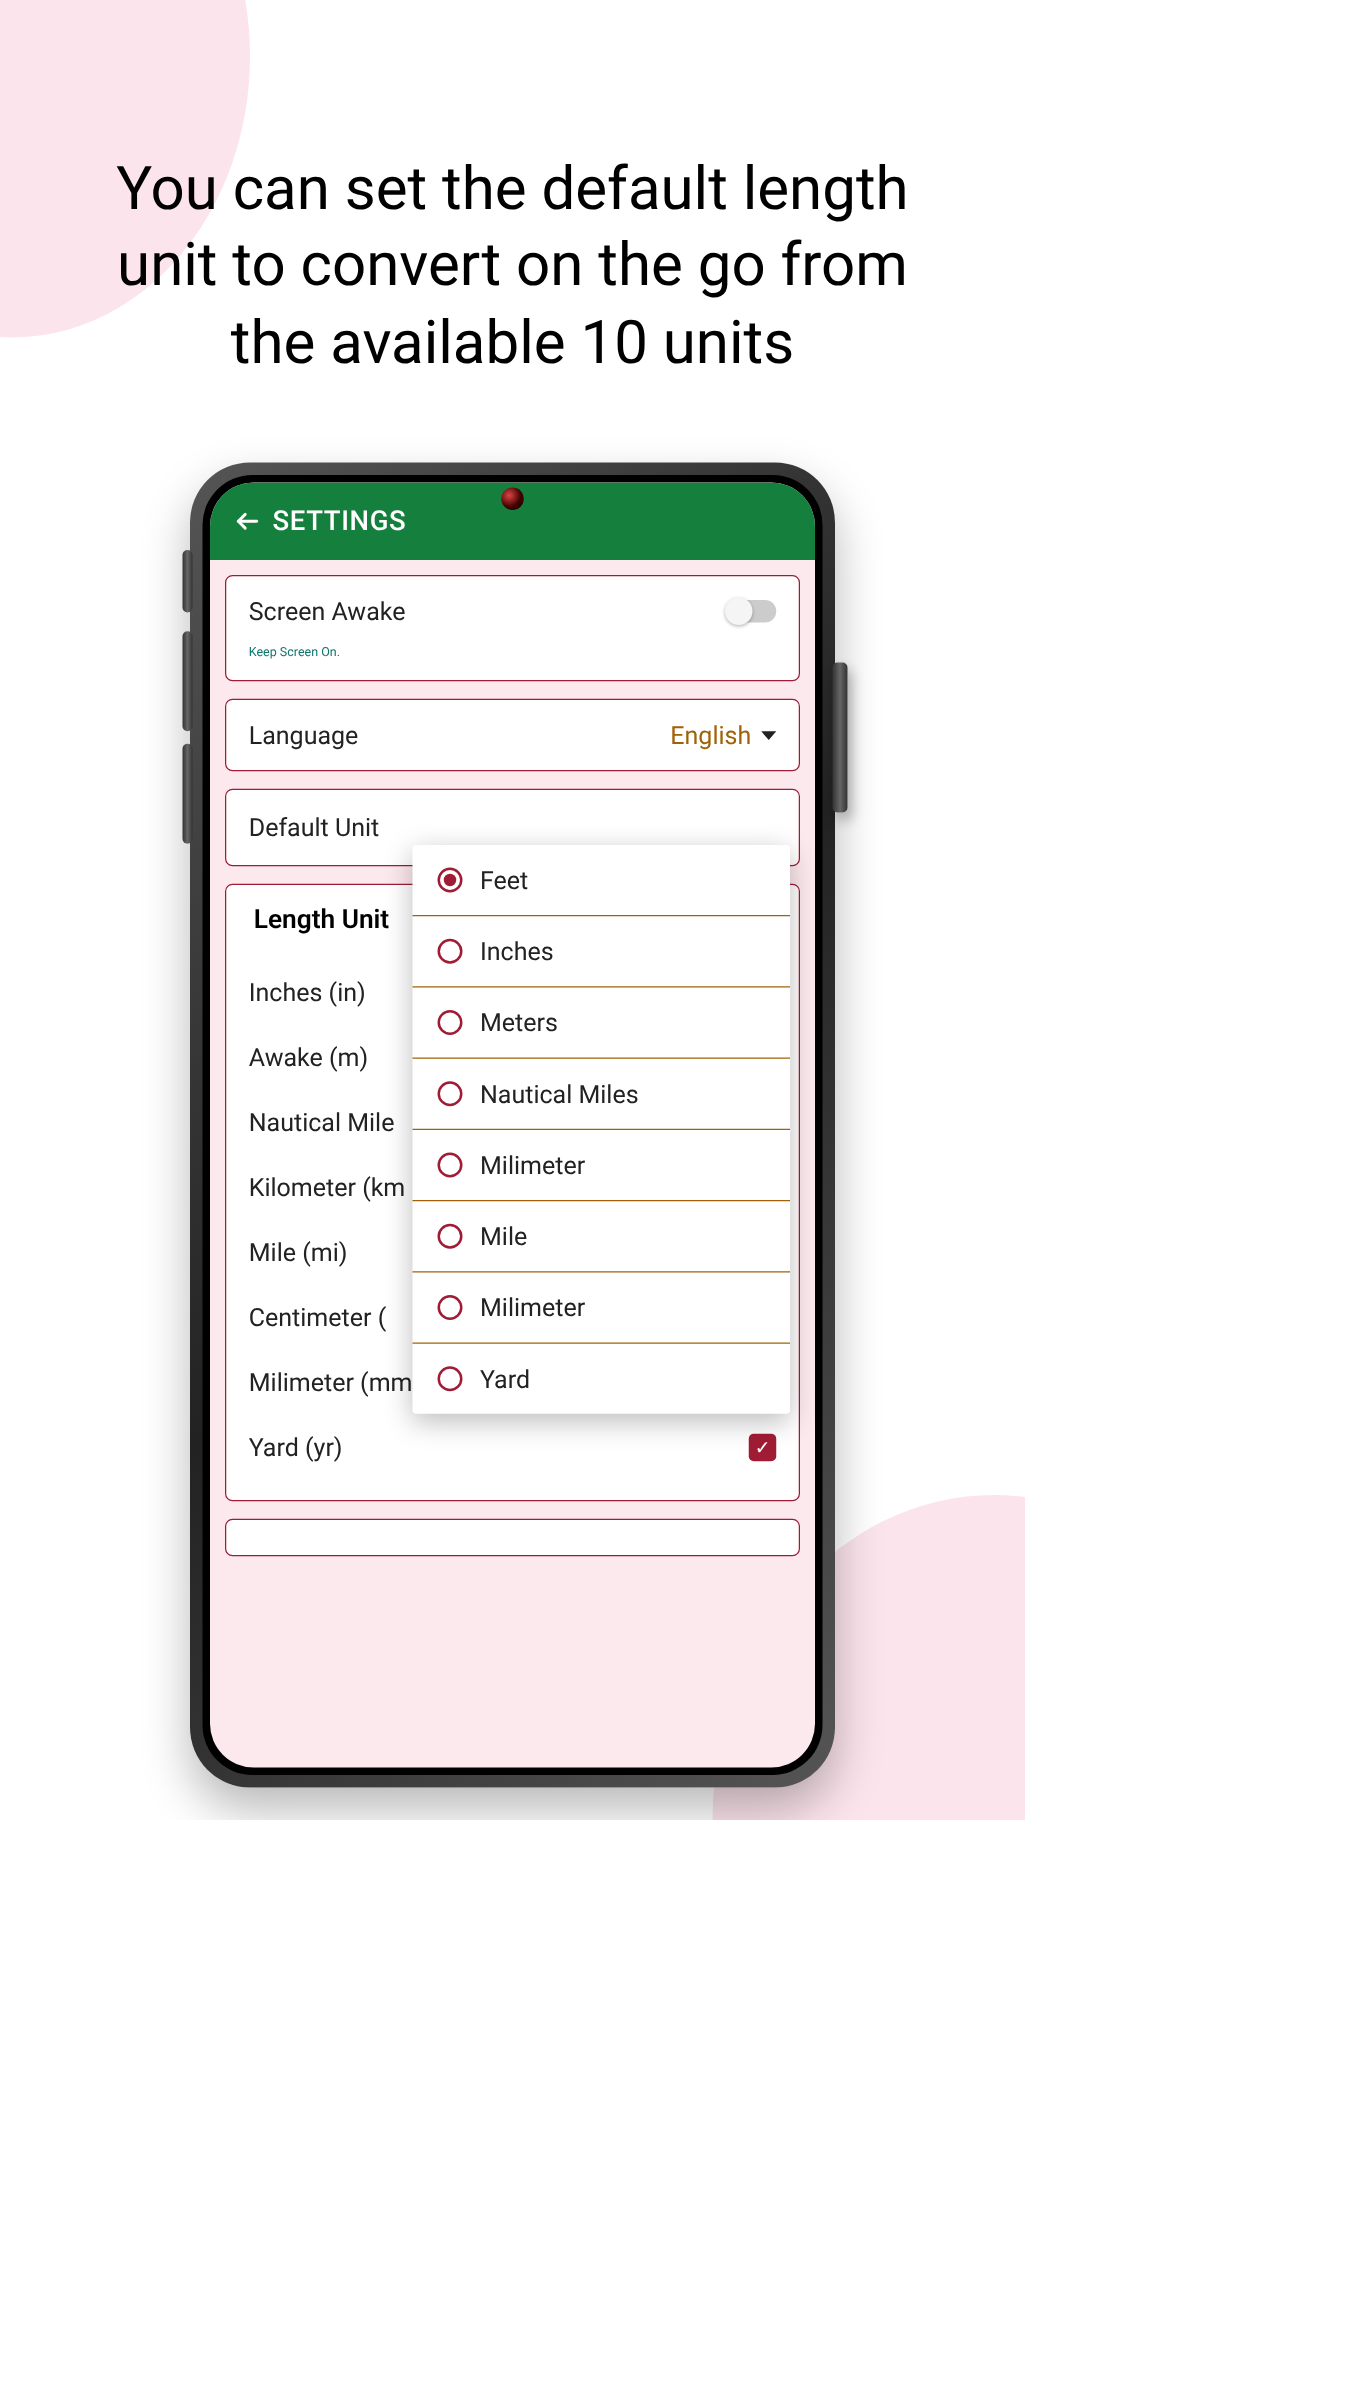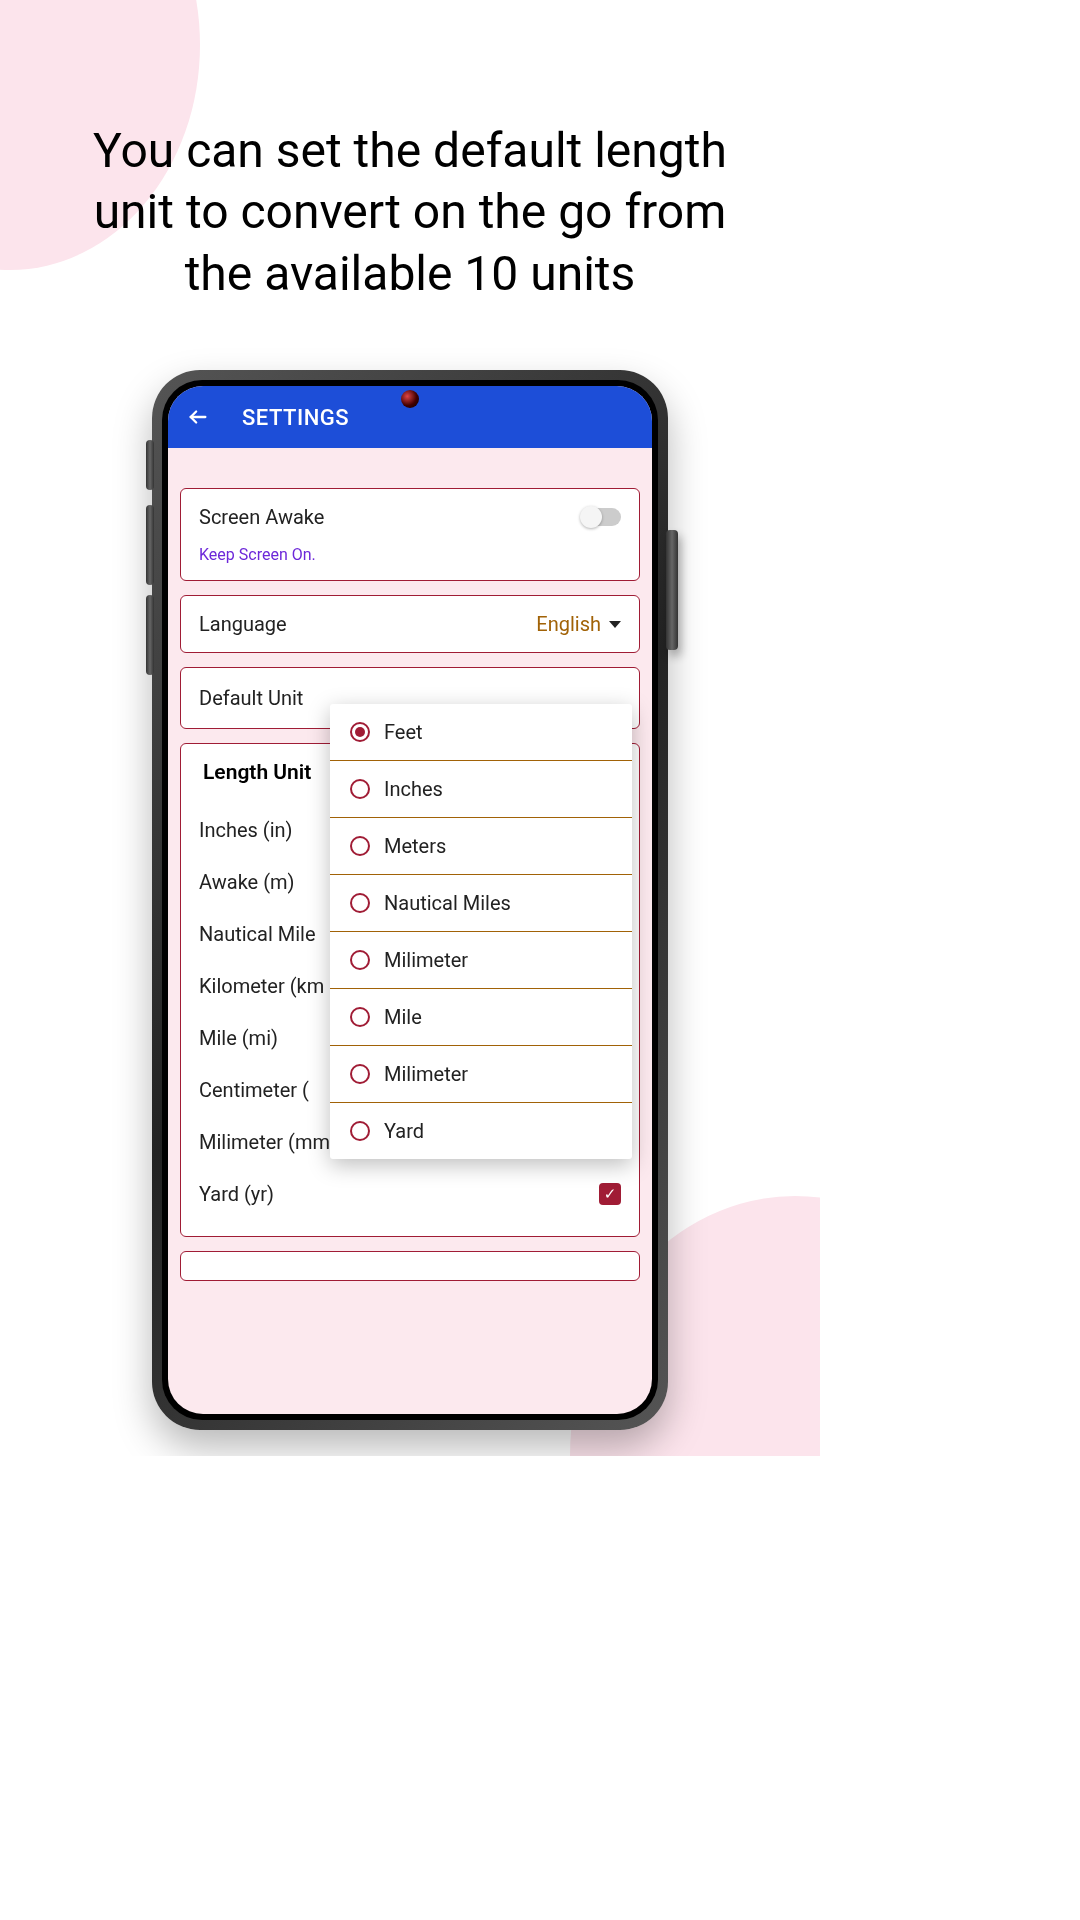--- a/index.html
+++ b/index.html
@@ -83,26 +83,26 @@
 .side-btn {
   position: absolute;
   background: linear-gradient(90deg, #333, #666, #333);
   border-radius: 4px;
 }
 .side-btn.l1 { left: -6px; top: 70px; width: 8px; height: 50px; }
 .side-btn.l2 { left: -6px; top: 135px; width: 8px; height: 80px; }
 .side-btn.l3 { left: -6px; top: 225px; width: 8px; height: 80px; }
 .side-btn.r1 { right: -10px; top: 160px; width: 12px; height: 120px; box-shadow: 3px 6px 10px rgba(0,0,0,0.3); }
 .appbar {
-  background: #1d4ed8;
+  background: #15803d;
   height: 62px;
   display: flex;
   align-items: center;
   padding: 0 18px;
-  gap: 32px;
+  gap: 8px;
   position: relative;
 }
 .back-icon {
   width: 24px;
   height: 24px;
   display: flex;
   align-items: center;
   justify-content: center;
 }
 .back-icon svg { width: 22px; height: 22px; }
@@ -110,36 +110,35 @@
   color: #fff;
   font-size: 22px;
   font-weight: 500;
   letter-spacing: 0.5px;
 }
 .content {
   padding: 12px;
   height: calc(100% - 62px);
   overflow: hidden;
   position: relative;
-  margin-top: 28px;
 }
 .card {
   background: #fff;
   border: 1.5px solid #a01c35;
   border-radius: 6px;
   margin-bottom: 14px;
   padding: 16px 18px;
 }
 .row {
   display: flex;
   justify-content: space-between;
   align-items: center;
 }
 .card-title { font-size: 20px; color: #222; }
-.card-sub { font-size: 16px; color: #6d28d9; margin-top: 16px; }
+.card-sub { font-size: 10px; color: #0f766e; margin-top: 16px; }
 .toggle {
   width: 40px;
   height: 18px;
   background: #ccc;
   border-radius: 10px;
   position: relative;
 }
 .toggle::after {
   content:"";
   position: absolute;

